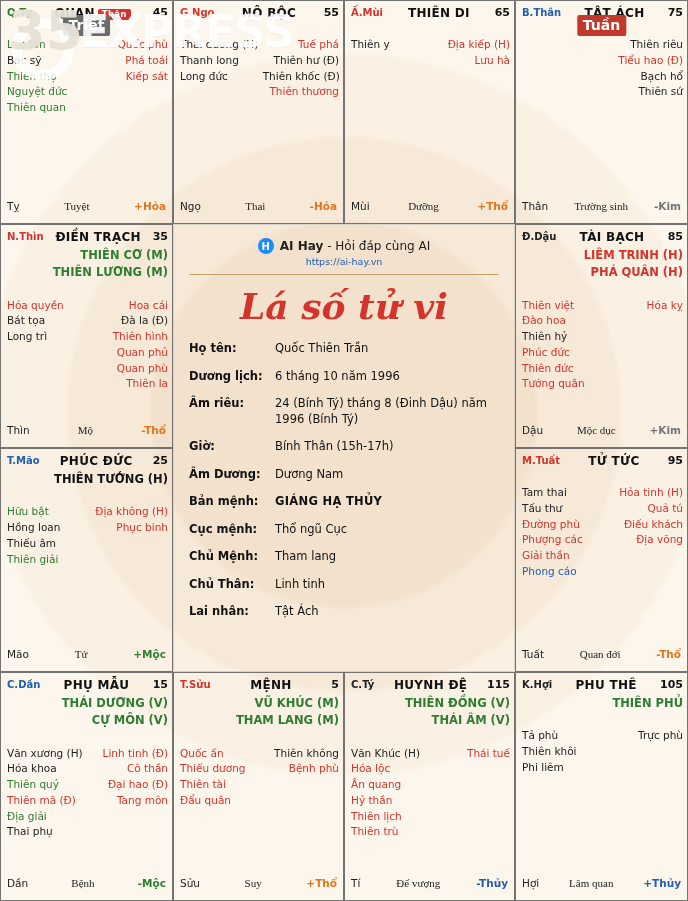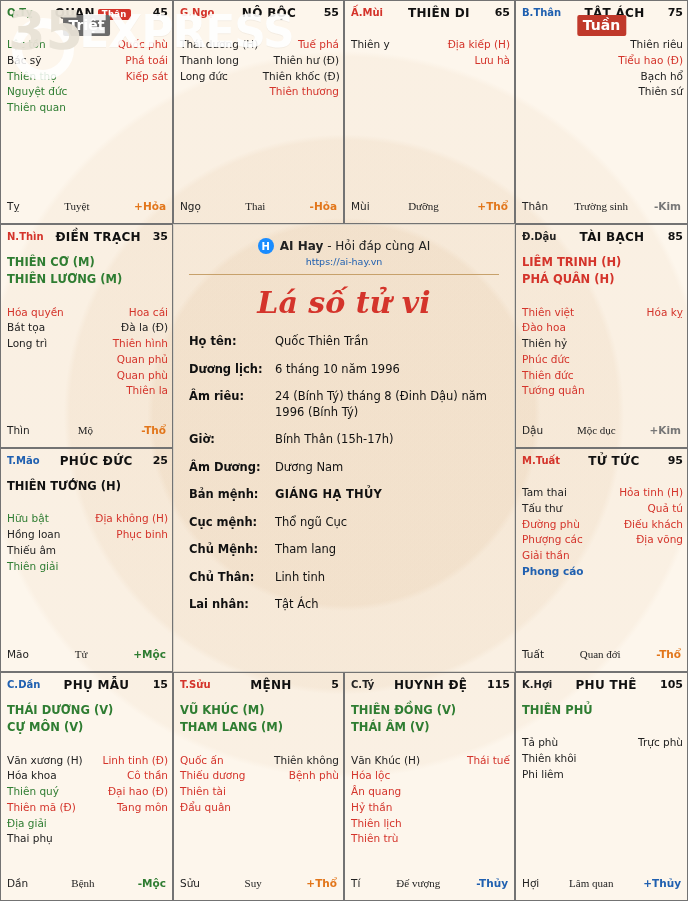--- a/index.html
+++ b/index.html
@@ -48,33 +48,33 @@
   .chead .br.blue { color:#2060b0; }
   .chead .mid {
     flex:1; text-align:center; font-size:12px; font-weight:bold; color:#111;
     letter-spacing:.3px;
   }
   .chead .num { color:#111; font-weight:bold; font-size:11px;text-align:right; }
   .badge-than {
     background:#d4342b; color:#fff; font-size:8.5px; padding:0px 4px;
     border-radius:2px; margin-left:3px; font-weight:bold; display:inline-block;
   }
-  .mainstars { text-align:left; margin-top:9px; }
+  .mainstars { text-align:right; margin-top:2px; }
   .mainstars div { font-weight:bold; font-size:11.5px; color:#2f7d32; line-height:1.5; }
   .mainstars div.red { color:#d4342b; }
   .cols {
     display:flex; justify-content:space-between; margin-top:16px; gap:4px;
   }
   .col { width:48%; }
   .col.right { text-align:right; }
   .col div { line-height:1.5; font-size:10.5px; white-space:nowrap; }
   .g { color:#2f7d32; }
   .r { color:#d4342b; }
   .k { color:#222; }
-  .b { color:#2060b0;font-weight:bold; }
+  .b { color:#2060b0; }
   .foot {
     position:absolute; left:0; right:0; bottom:9px;
     display:flex; align-items:center; justify-content:space-between;
     padding:0 6px; font-size:10.5px; color:#222;
   }
   .foot .f-mid { font-size:11px;font-family:Liberation Serif, serif; }
   .foot .f-right { font-weight:bold; }
   .f-hoa { color:#e2761b; }
   .f-tho { color:#e2761b; }
   .f-kim { color:#777; }
@@ -99,21 +99,21 @@
     width:16px;height:16px;border-radius:50%;background:#1a8cff;color:#fff;
     font-size:10px;display:flex;align-items:center;justify-content:center;font-weight:bold;
   }
   .brand-strong { font-weight:bold; }
   .brandurl { font-size:9.5px; color:#2060b0; margin-top:2px; }
   .divider { width:100%; height:1px; background:#c7a16b; margin:7px 0 4px; }
   .title-script {
     font-family:"DejaVu Serif", serif;
     font-style:italic;
     color:#d4342b;
-    font-size:30px;
+    font-size:36px;
     margin:6px 8px 14px;
     font-weight:bold;
   }
   .info { width:100%; font-size:11.5px; color:#111; }
   .info .row { display:flex; margin-bottom:12px; line-height:1.35; }
   .info .lbl { width:86px; flex:none; font-weight:bold; color:#111; }
   .info .val { flex:1; }
   .info .val.big { font-weight:bold; letter-spacing:.3px; }
   
   .watermark {

